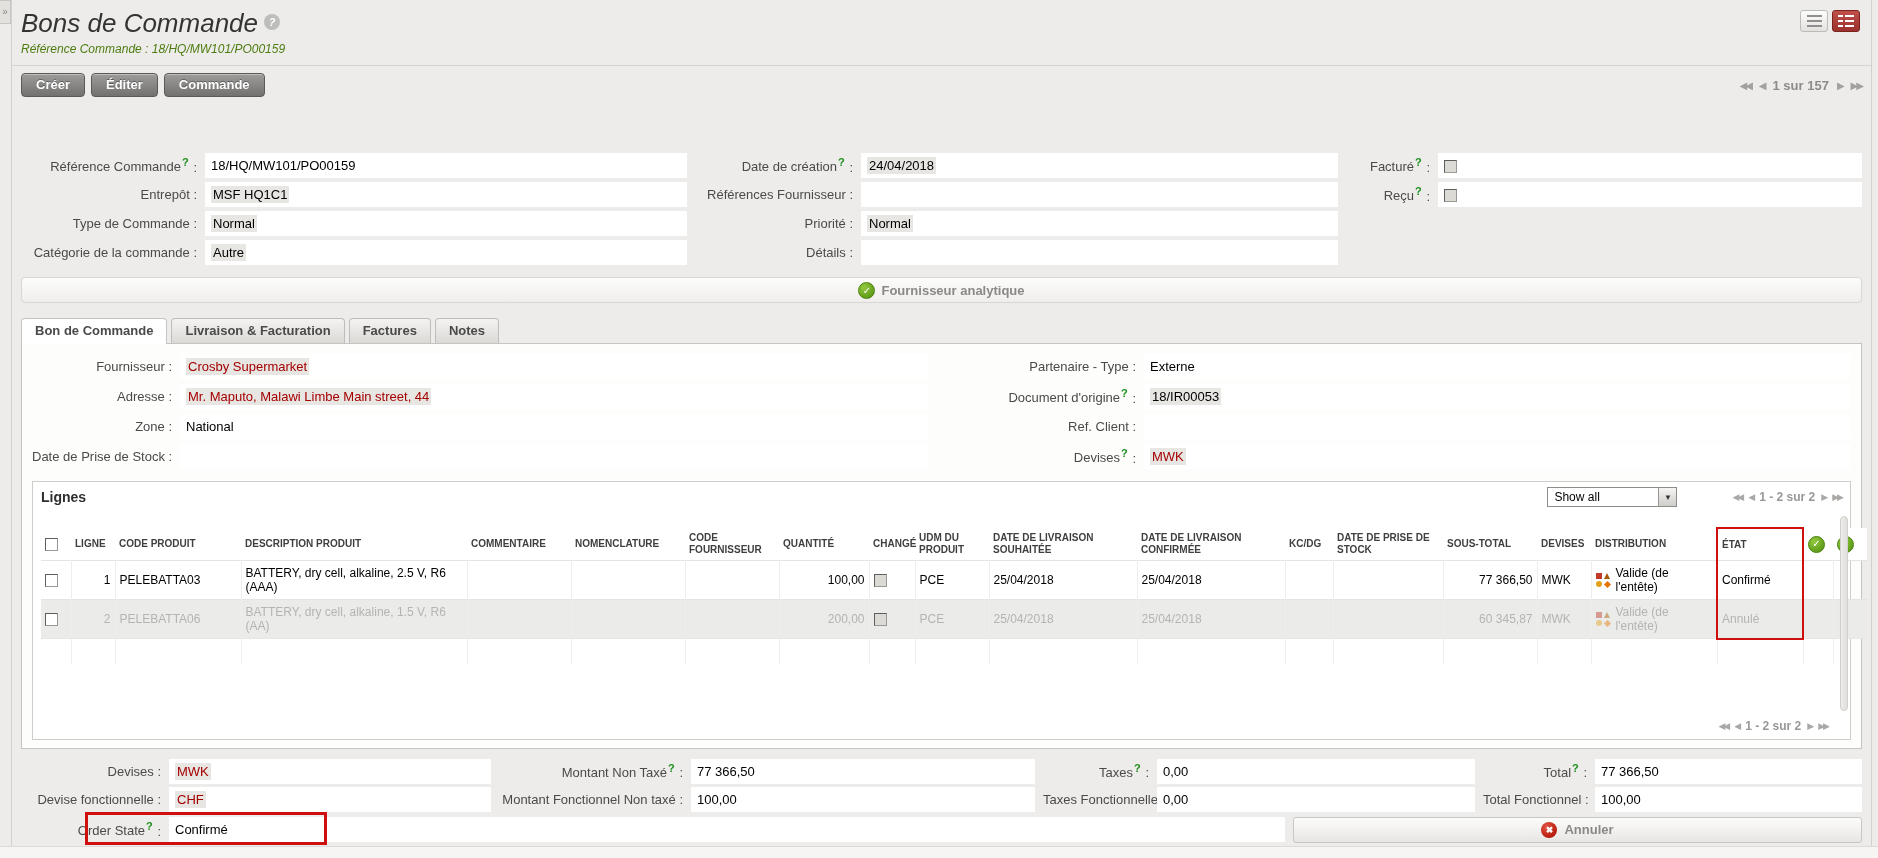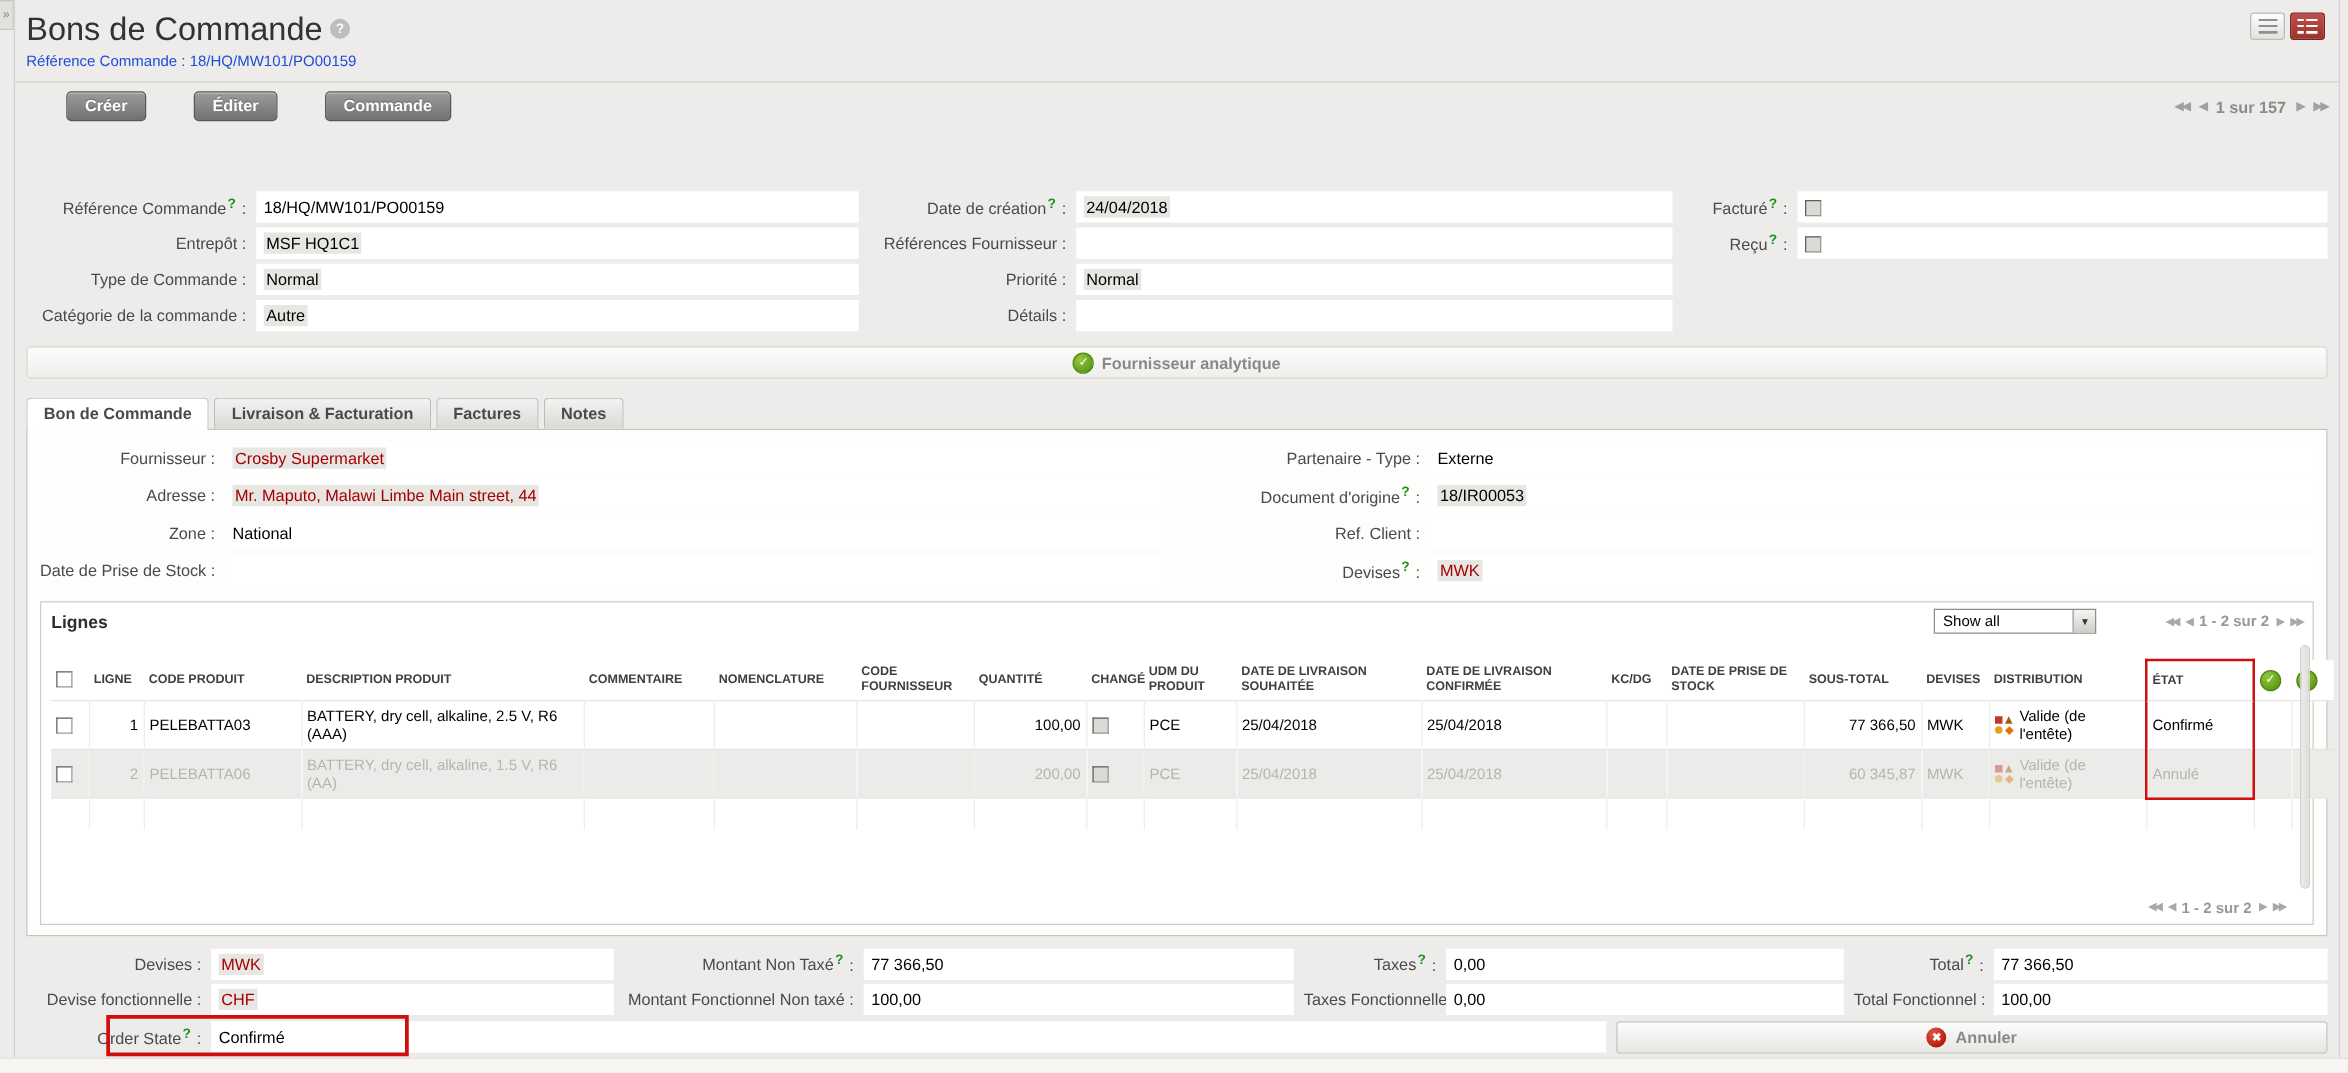--- a/index.html
+++ b/index.html
@@ -15,28 +15,28 @@
     position:absolute; left:0; top:0; width:11px; height:24px;
     background:#e3e1de; border:1px solid #c8c6c3; border-left:none;
     color:#8a8a8a; font-size:10px; line-height:22px; text-align:center; cursor:pointer;
   }
   .content{
     position:absolute; left:11px; top:0; width:1861px; height:846px;
     border-left:1px solid #d2d0cd; border-right:1px solid #d2d0cd;
     padding:8px 9px 0 9px; background:#edecea;
   }
   
-  .topbar{ position:relative; }
+  .topbar{ position:relative;font-style:italic; }
   .page-title{ font-size:26px; color:#333; letter-spacing:0; }
   .title-badge{
     display:inline-block; width:16px; height:16px; border-radius:50%;
     background:#bdbdbb; color:#fff; font-size:11px; font-weight:bold;
     text-align:center; line-height:16px; vertical-align:6px; margin-left:6px;
   }
-  .subtitle{ font-size:12px; color:#1d4ed8; margin-top:3px; }
+  .subtitle{ font-size:12px; color:#4d7c0f; margin-top:3px; }
   .view-switcher{ position:absolute; right:2px; top:2px; display:flex; gap:4px; }
   .vbtn{
     width:28px; height:22px; border-radius:3px; border:1px solid #bdbbb8;
     background:linear-gradient(#fdfdfd,#e3e1de);
     display:flex; align-items:center; justify-content:center; cursor:pointer;
   }
   .vbtn.active{
     background:linear-gradient(#c0504a,#9b322d); border-color:#7d231f;
   }
   .ic-list{ width:15px; height:12px;
@@ -48,21 +48,20 @@
   .divider{ border:none; border-top:1px solid #d6d4d1; margin:9px -9px 0 -9px; }
   
   .toolbar{ margin-top:7px; display:flex; align-items:center; justify-content:space-between; }
   .btn-group{ display:flex; gap:6px; }
   .gbtn{
     padding:3px 14px 4px; border-radius:4px; cursor:pointer;
     background:linear-gradient(#9d9c9a,#727170); border:1px solid #5a5958;
     color:#fff; font-weight:bold; font-size:13px;
     text-shadow:0 -1px 0 rgba(0,0,0,.35);
     box-shadow:inset 0 1px 0 rgba(255,255,255,.35);
-    margin-left:32px;
   }
   .pager{ display:flex; align-items:center; gap:8px; color:#8d8c8a; font-weight:bold; font-size:13px; }
   .pager .arr{ color:#a2a19f; font-size:10px; letter-spacing:-2px; cursor:pointer; }
   
   .form-grid{
     margin-top:56px;
     display:grid;
     grid-template-columns:176px 482px 158px 477px 84px 1fr;
     column-gap:8px; row-gap:4px;
     align-items:center;

